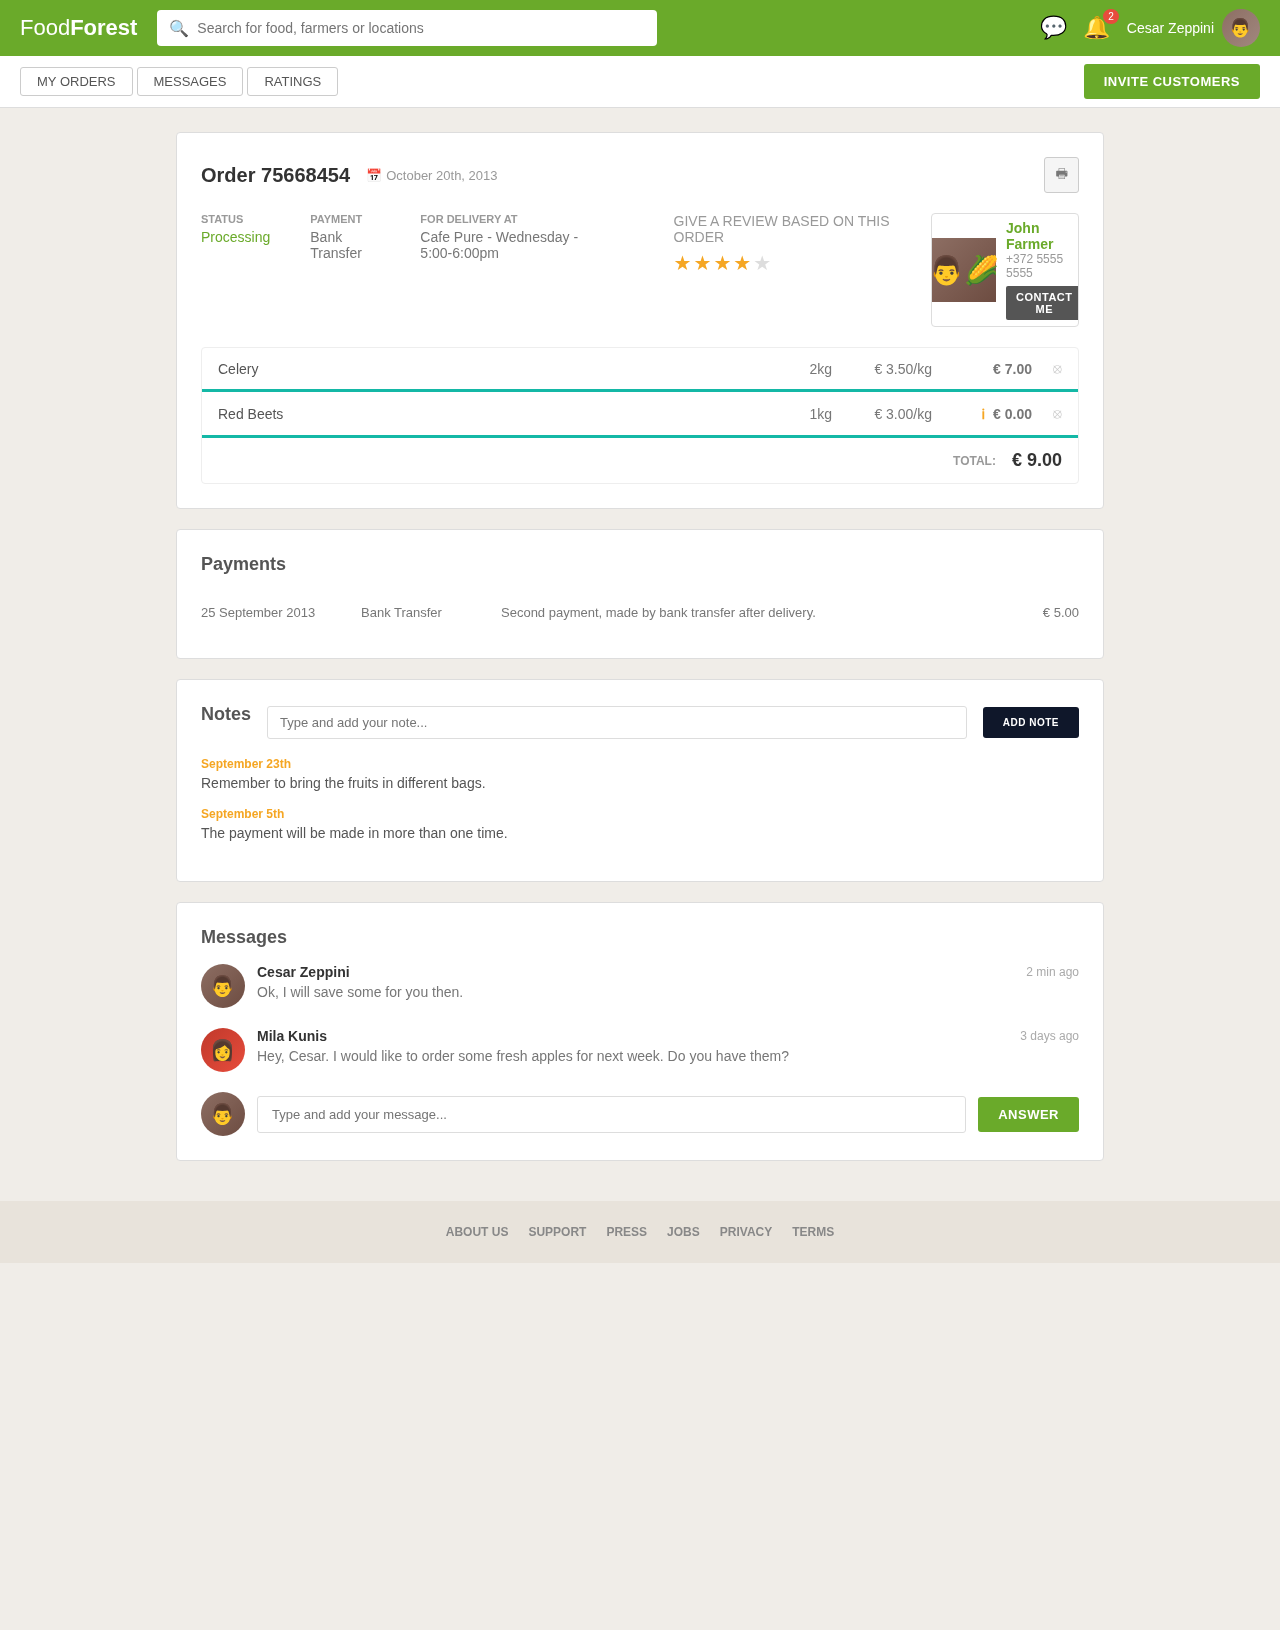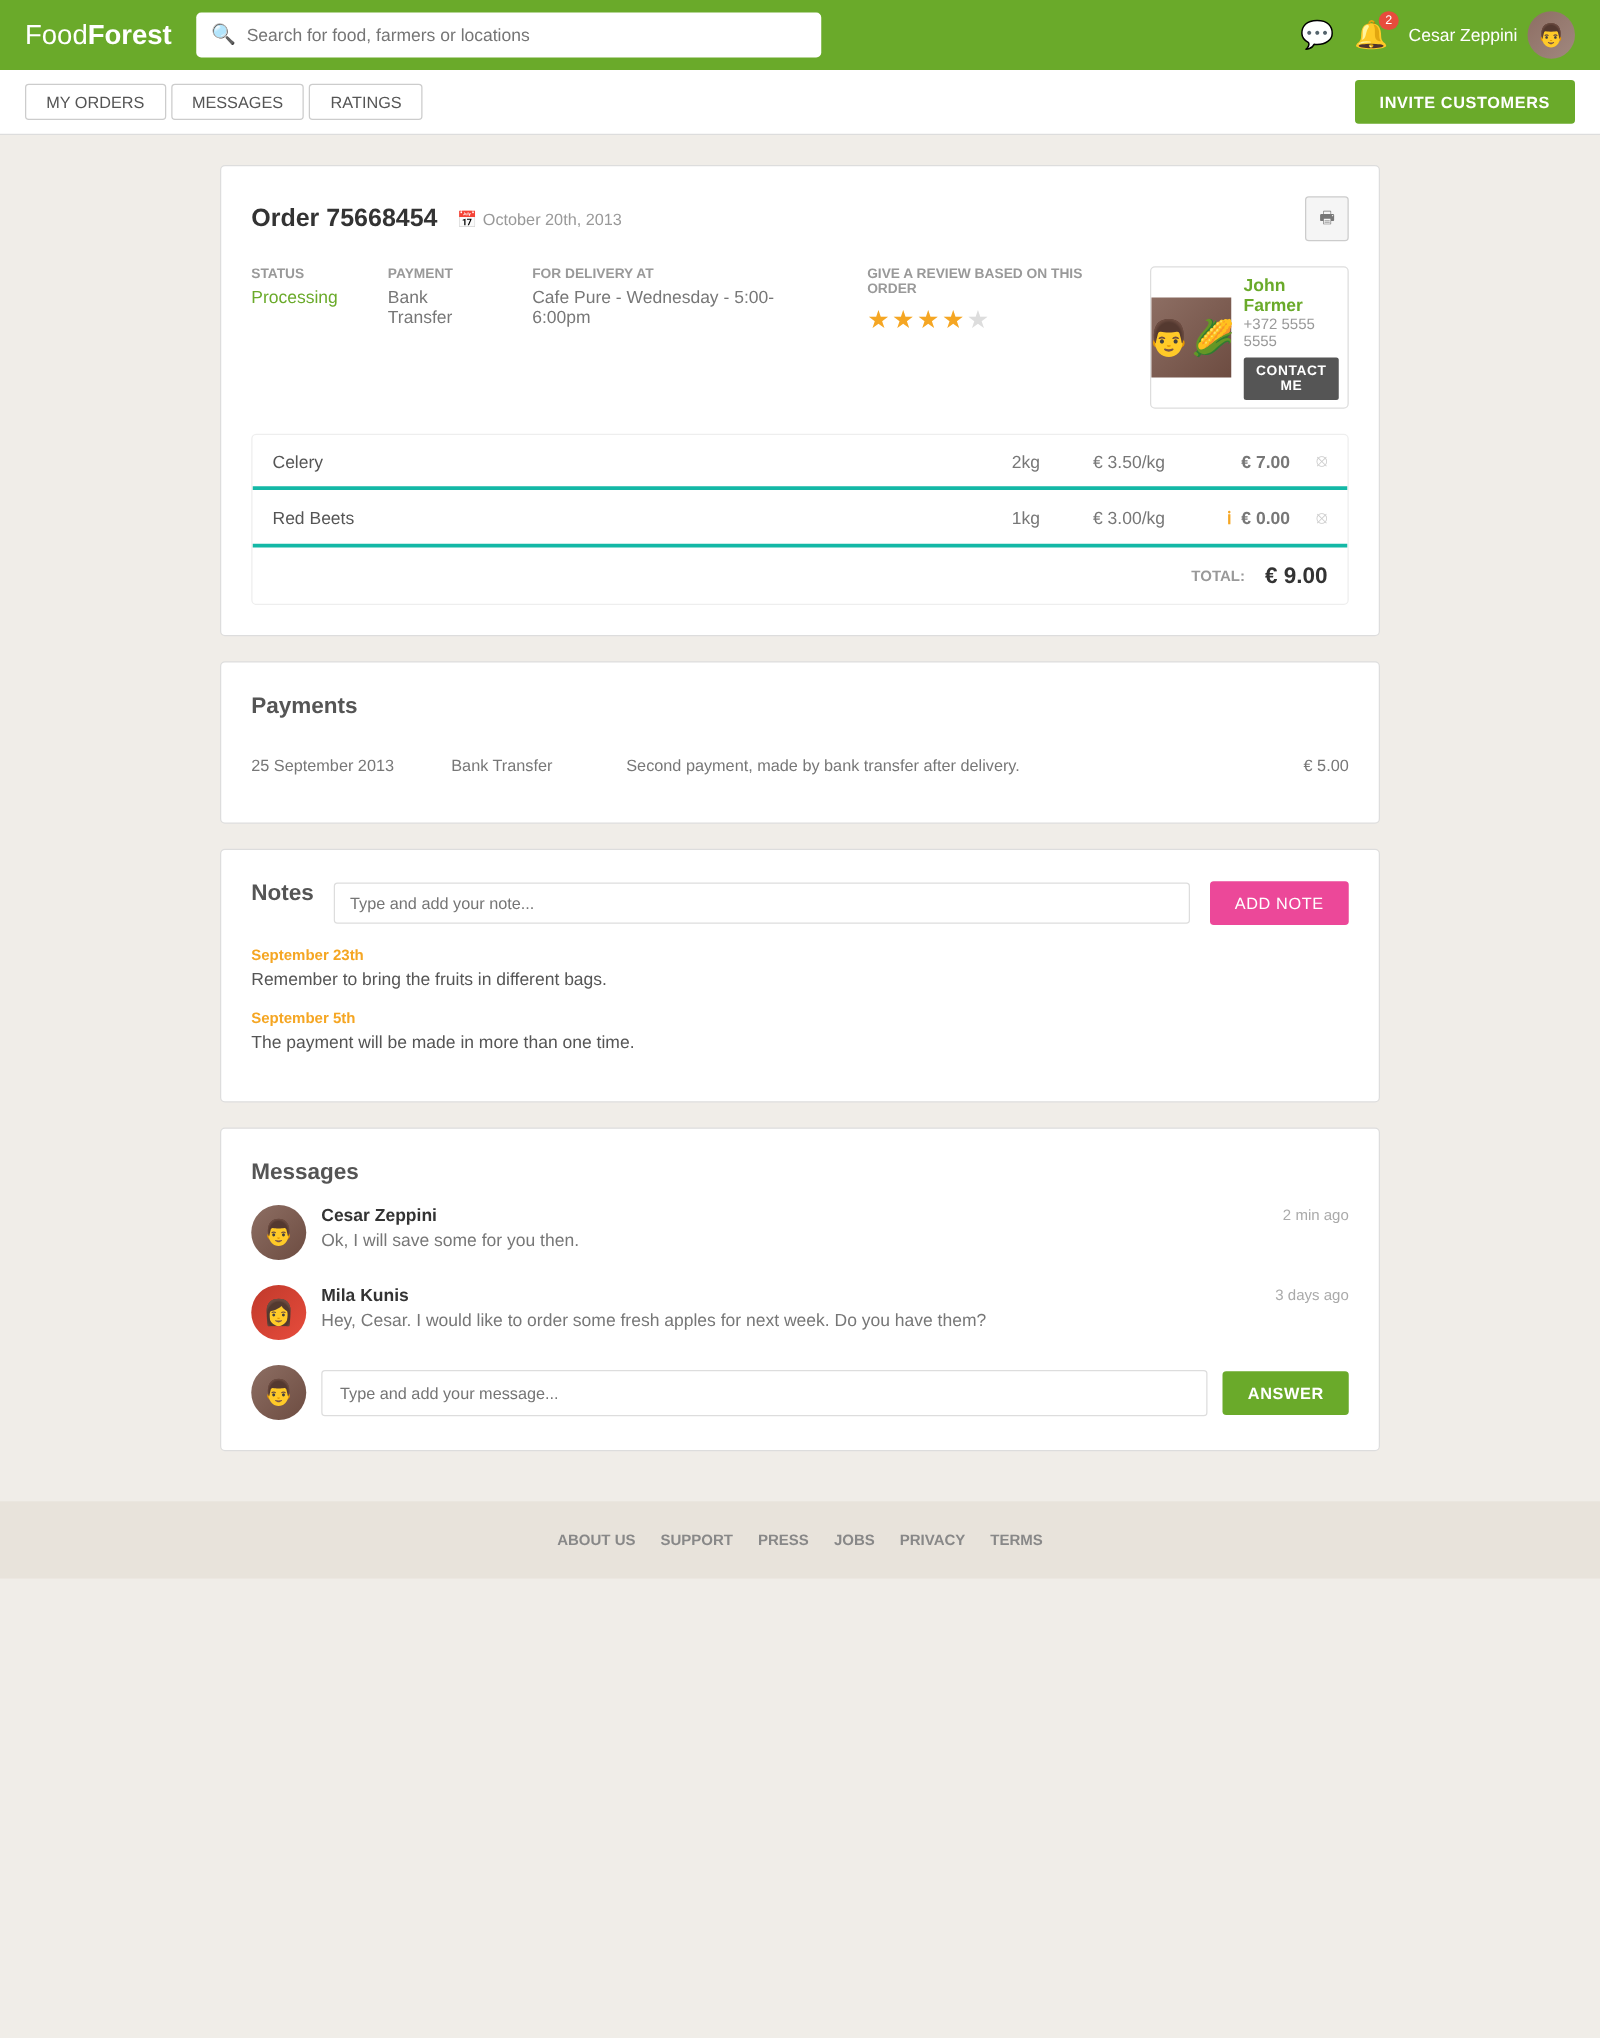--- a/index.html
+++ b/index.html
@@ -35,21 +35,21 @@
     .order-date { color: #999; font-size: 13px; display: flex; align-items: center; gap: 4px; }
     .print-btn { margin-left: auto; border: 1px solid #ccc; background: #f5f5f5; padding: 6px 10px; cursor: pointer; border-radius: 3px; color: #777; }
 
     
     .order-meta { display: flex; align-items: flex-start; gap: 40px; margin-bottom: 20px; }
     .meta-group { }
     .meta-label { font-size: 11px; font-weight: bold; color: #999; text-transform: uppercase; margin-bottom: 4px; }
     .meta-value { color: #6aaa2a; font-size: 14px; }
     .meta-value-dark { color: #777; font-size: 14px; }
     .review-section { margin-left: 20px; }
-    .review-label { font-size: 11px; font-weight: bold; color: #999; text-transform: uppercase; margin-bottom: 6px; }
+    .review-label { font-size: 14px; font-weight: normal; color: #999; text-transform: uppercase; margin-bottom: 6px; }
     .stars { display: flex; gap: 2px; }
     .star { font-size: 20px; color: #f5a623; }
     .star-empty { color: #ddd; }
     .farmer-card { margin-left: auto; display: flex; align-items: center; gap: 0; border: 1px solid #ddd; border-radius: 4px; overflow: hidden; }
     .farmer-photo { width: 64px; height: 64px; background: linear-gradient(135deg, #8d6e63, #6d4c41); display: flex; align-items: center; justify-content: center; font-size: 28px; }
     .farmer-info { padding: 6px 10px; }
     .farmer-name { color: #6aaa2a; font-size: 14px; font-weight: bold; }
     .farmer-phone { color: #999; font-size: 12px; margin-bottom: 6px; }
     .contact-btn { background: #555; color: #fff; border: none; padding: 5px 10px; font-size: 11px; font-weight: bold; cursor: pointer; border-radius: 2px; letter-spacing: 0.5px; }
 
@@ -71,21 +71,21 @@
     .payment-row { display: flex; align-items: center; padding: 14px 0; border-bottom: 3px solid #c4b5fd; gap: 20px; }
     .payment-row:last-child { border-bottom: none; }
     .payment-date { width: 140px; color: #777; font-size: 13px; }
     .payment-method { width: 120px; color: #777; font-size: 13px; }
     .payment-desc { flex: 1; color: #777; font-size: 13px; }
     .payment-amount { color: #777; font-size: 13px; }
 
     
     .notes-header { display: flex; align-items: center; gap: 16px; margin-bottom: 16px; }
     .notes-input { flex: 1; border: 1px solid #ddd; border-radius: 3px; padding: 8px 12px; font-size: 13px; color: #aaa; outline: none; }
-    .add-note-btn { background: #ec4899; color: #fff; border: none; padding: 10px 20px; font-size: 13px; font-weight: normal; cursor: pointer; border-radius: 3px; letter-spacing: 0.5px; white-space: nowrap; }
+    .add-note-btn { background: #0f172a; color: #fff; border: none; padding: 10px 20px; font-size: 10px; font-weight: bold; cursor: pointer; border-radius: 3px; letter-spacing: 0.5px; white-space: nowrap; }
     .note-item { margin-bottom: 16px; }
     .note-date { color: #f5a623; font-size: 12px; font-weight: bold; margin-bottom: 4px; }
     .note-text { color: #555; font-size: 14px; }
 
     
     .message-item { display: flex; gap: 12px; margin-bottom: 20px; }
     .msg-avatar { width: 44px; height: 44px; border-radius: 50%; flex-shrink: 0; display: flex; align-items: center; justify-content: center; font-size: 20px; }
     .msg-avatar-cesar { background: linear-gradient(135deg, #8d6e63, #6d4c41); }
     .msg-avatar-mila { background: linear-gradient(135deg, #c0392b, #e74c3c); }
     .msg-content { flex: 1; }

